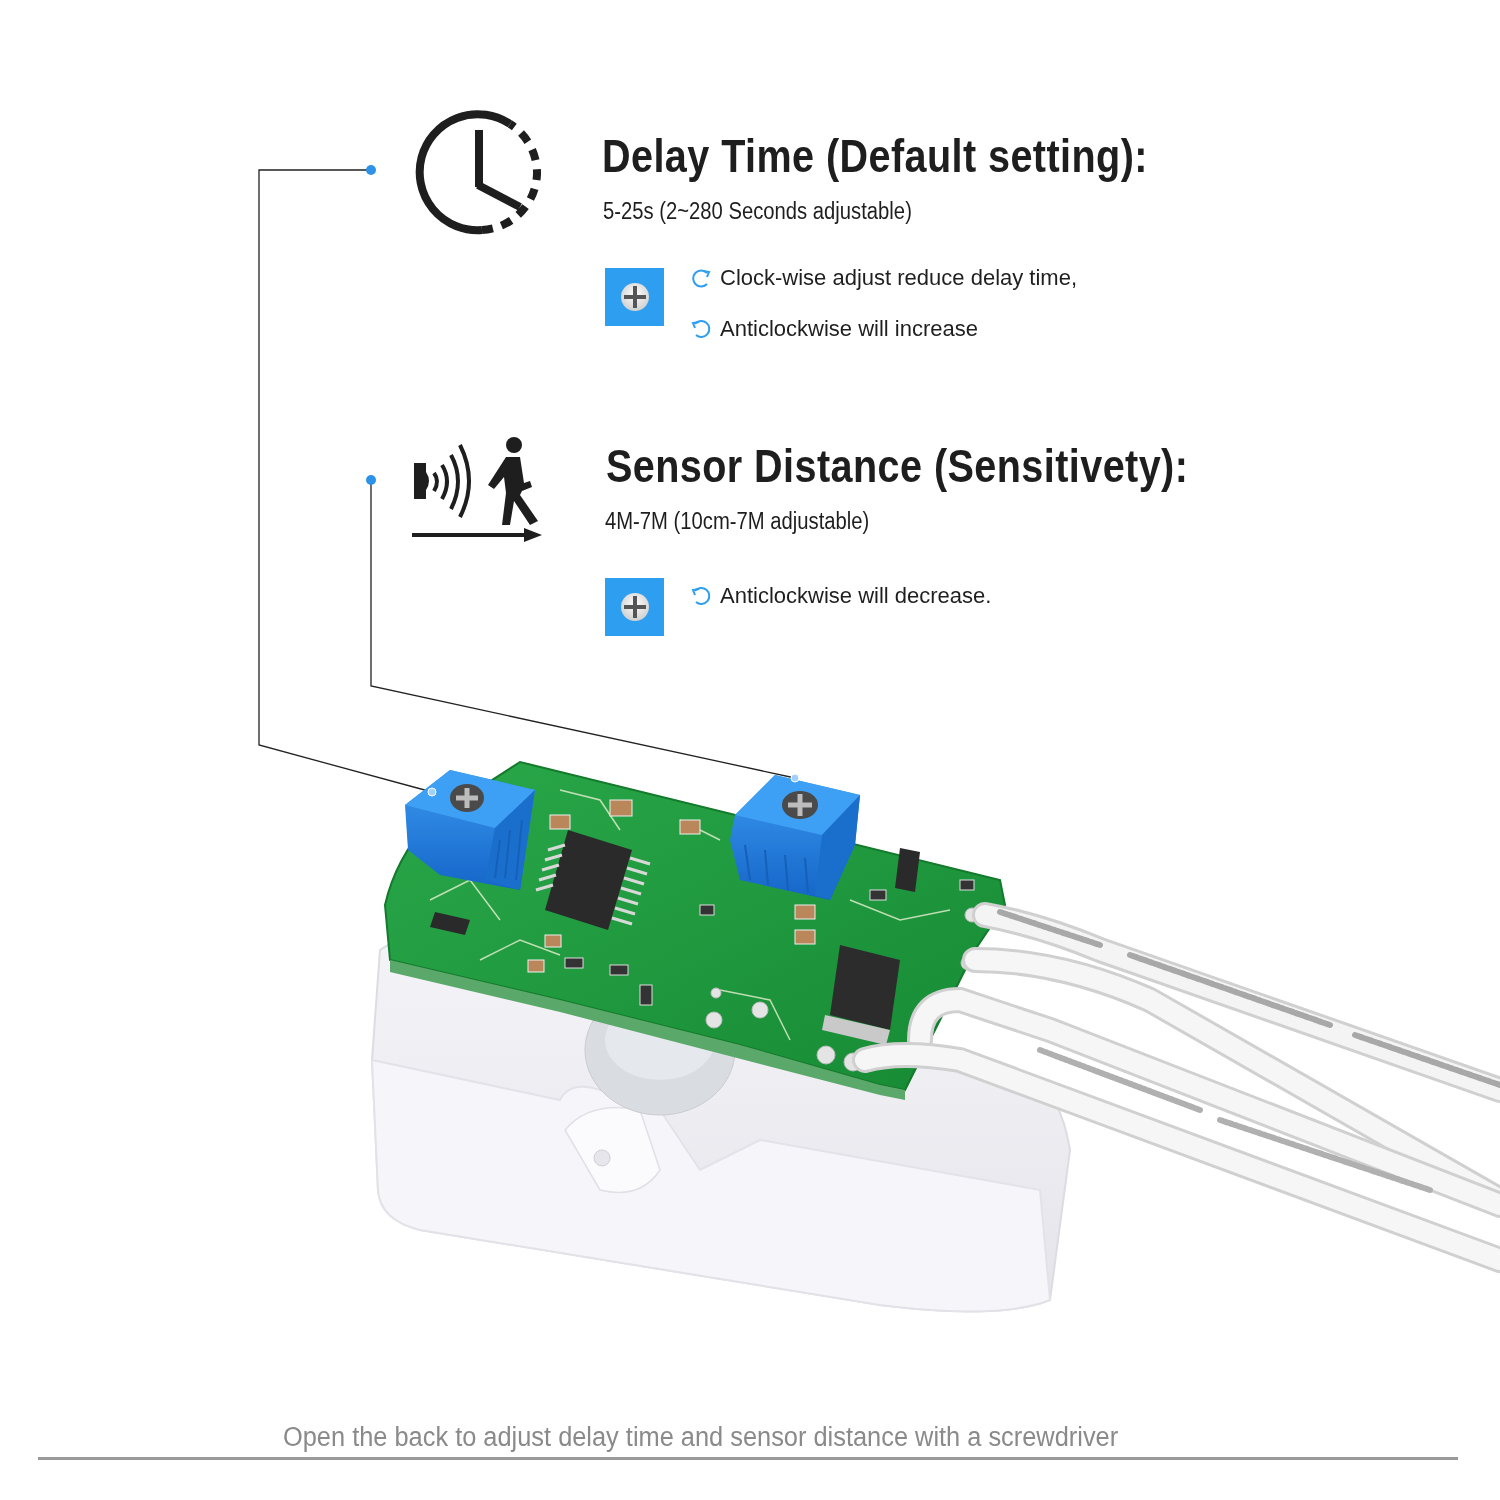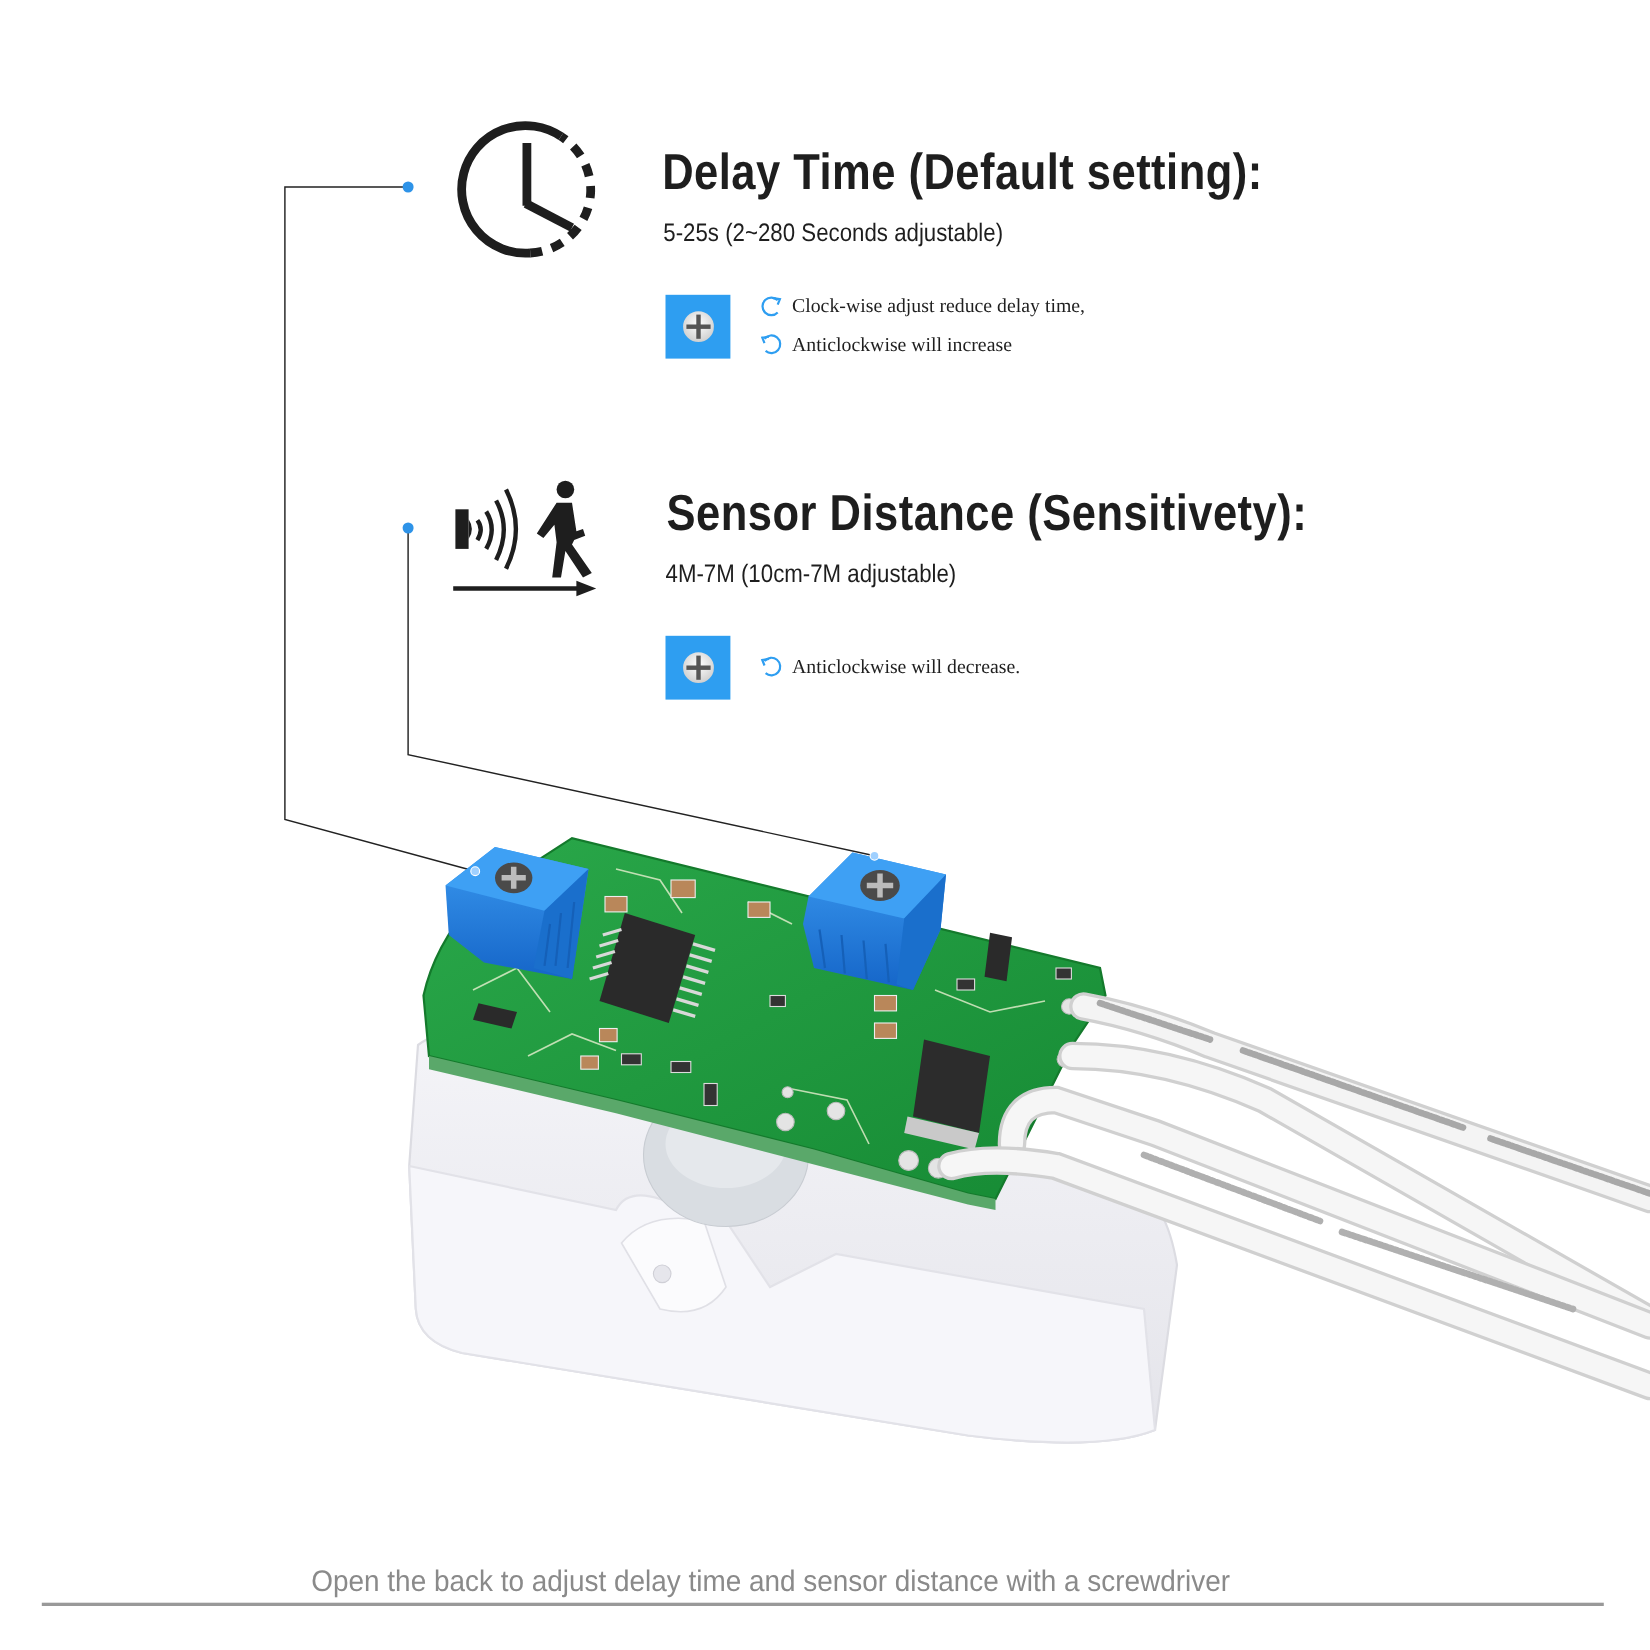--- a/index.html
+++ b/index.html
@@ -7,21 +7,21 @@
   .abs { position:absolute; }
   .title {
     font-family:"Liberation Sans", sans-serif; font-weight:bold; color:#1e1e1e;
     font-size:46px; letter-spacing:0.5px; transform:scaleX(0.86); transform-origin:left top; white-space:nowrap;
   }
   .subtitle {
     font-family:"Liberation Sans", sans-serif; color:#1e1e1e; font-size:23px;
     transform:scaleX(0.88); transform-origin:left top; white-space:nowrap;
   }
   .adj-box { width:59px; height:58px; background:#2e9ef1; display:flex; align-items:center; justify-content:center; }
-  .adj-line { font-family:Liberation Serif, serif; color:#1f1f1f; font-size:18px; white-space:nowrap; display:flex; align-items:center; gap:8px; height:30px; }
+  .adj-line { font-family:Liberation Sans, sans-serif; color:#1f1f1f; font-size:22px; white-space:nowrap; display:flex; align-items:center; gap:8px; height:30px; }
   .rot { width:22px; height:22px; display:inline-block; }
   .footer {
     font-family:"Liberation Sans", sans-serif; color:#8a8a8a; font-size:27px; white-space:nowrap;
     transform:scaleX(0.94); transform-origin:left top;
   }
   .divider { background:#999999; height:3px; }
   .dot { width:10px; height:10px; background:#2e93e8; border-radius:50%; }
 </style>
 </head>
 <body>
@@ -59,21 +59,21 @@
     </svg>
   </div>
   <div class="abs" style="left:690px;top:263px">
     <div class="adj-line">
       <svg class="rot" viewBox="0 0 22 22">
           <path d="M 17 6 A 8 8 0 1 0 17 17" fill="none" stroke="#2e9ef1" stroke-width="2"></path>
           <path d="M 13 4 L 19 5 L 17 10" fill="none" stroke="#2e9ef1" stroke-width="2"></path>
         </svg>
       <span>Clock-wise adjust reduce delay time,</span>
     </div>
-    <div class="adj-line" style="margin-top:5px">
+    <div class="adj-line" style="margin-top:21px">
       <svg class="rot" viewBox="0 0 22 22">
           <path d="M 5 6 A 8 8 0 1 1 6 17" fill="none" stroke="#2e9ef1" stroke-width="2"></path>
           <path d="M 9 4 L 3 5 L 5 10" fill="none" stroke="#2e9ef1" stroke-width="2"></path>
         </svg>
       <span>Anticlockwise will increase</span>
     </div>
   </div>
 </div>
 
 <div class="abs" style="left:0;top:0">
@@ -99,21 +99,21 @@
             <stop offset="0" stop-color="#ffffff"></stop>
             <stop offset="1" stop-color="#cfcfcf"></stop>
           </radialGradient>
         </defs>
       <circle cx="16" cy="16" r="14" fill="url(#sg2)"></circle>
       <rect x="14" y="5" width="4" height="22" fill="#555"></rect>
       <rect x="5" y="14" width="22" height="4" fill="#555"></rect>
     </svg>
   </div>
   <div class="abs" style="left:690px;top:577px">
-    <div class="adj-line" style="margin-top:14px">
+    <div class="adj-line" style="margin-top:4px">
       <svg class="rot" viewBox="0 0 22 22">
           <path d="M 5 6 A 8 8 0 1 1 6 17" fill="none" stroke="#2e9ef1" stroke-width="2"></path>
           <path d="M 9 4 L 3 5 L 5 10" fill="none" stroke="#2e9ef1" stroke-width="2"></path>
         </svg>
       <span>Anticlockwise will decrease.</span>
     </div>
   </div>
 </div>
 
 <svg class="abs" style="left:0;top:0" width="1500" height="1500" viewBox="0 0 1500 1500">

